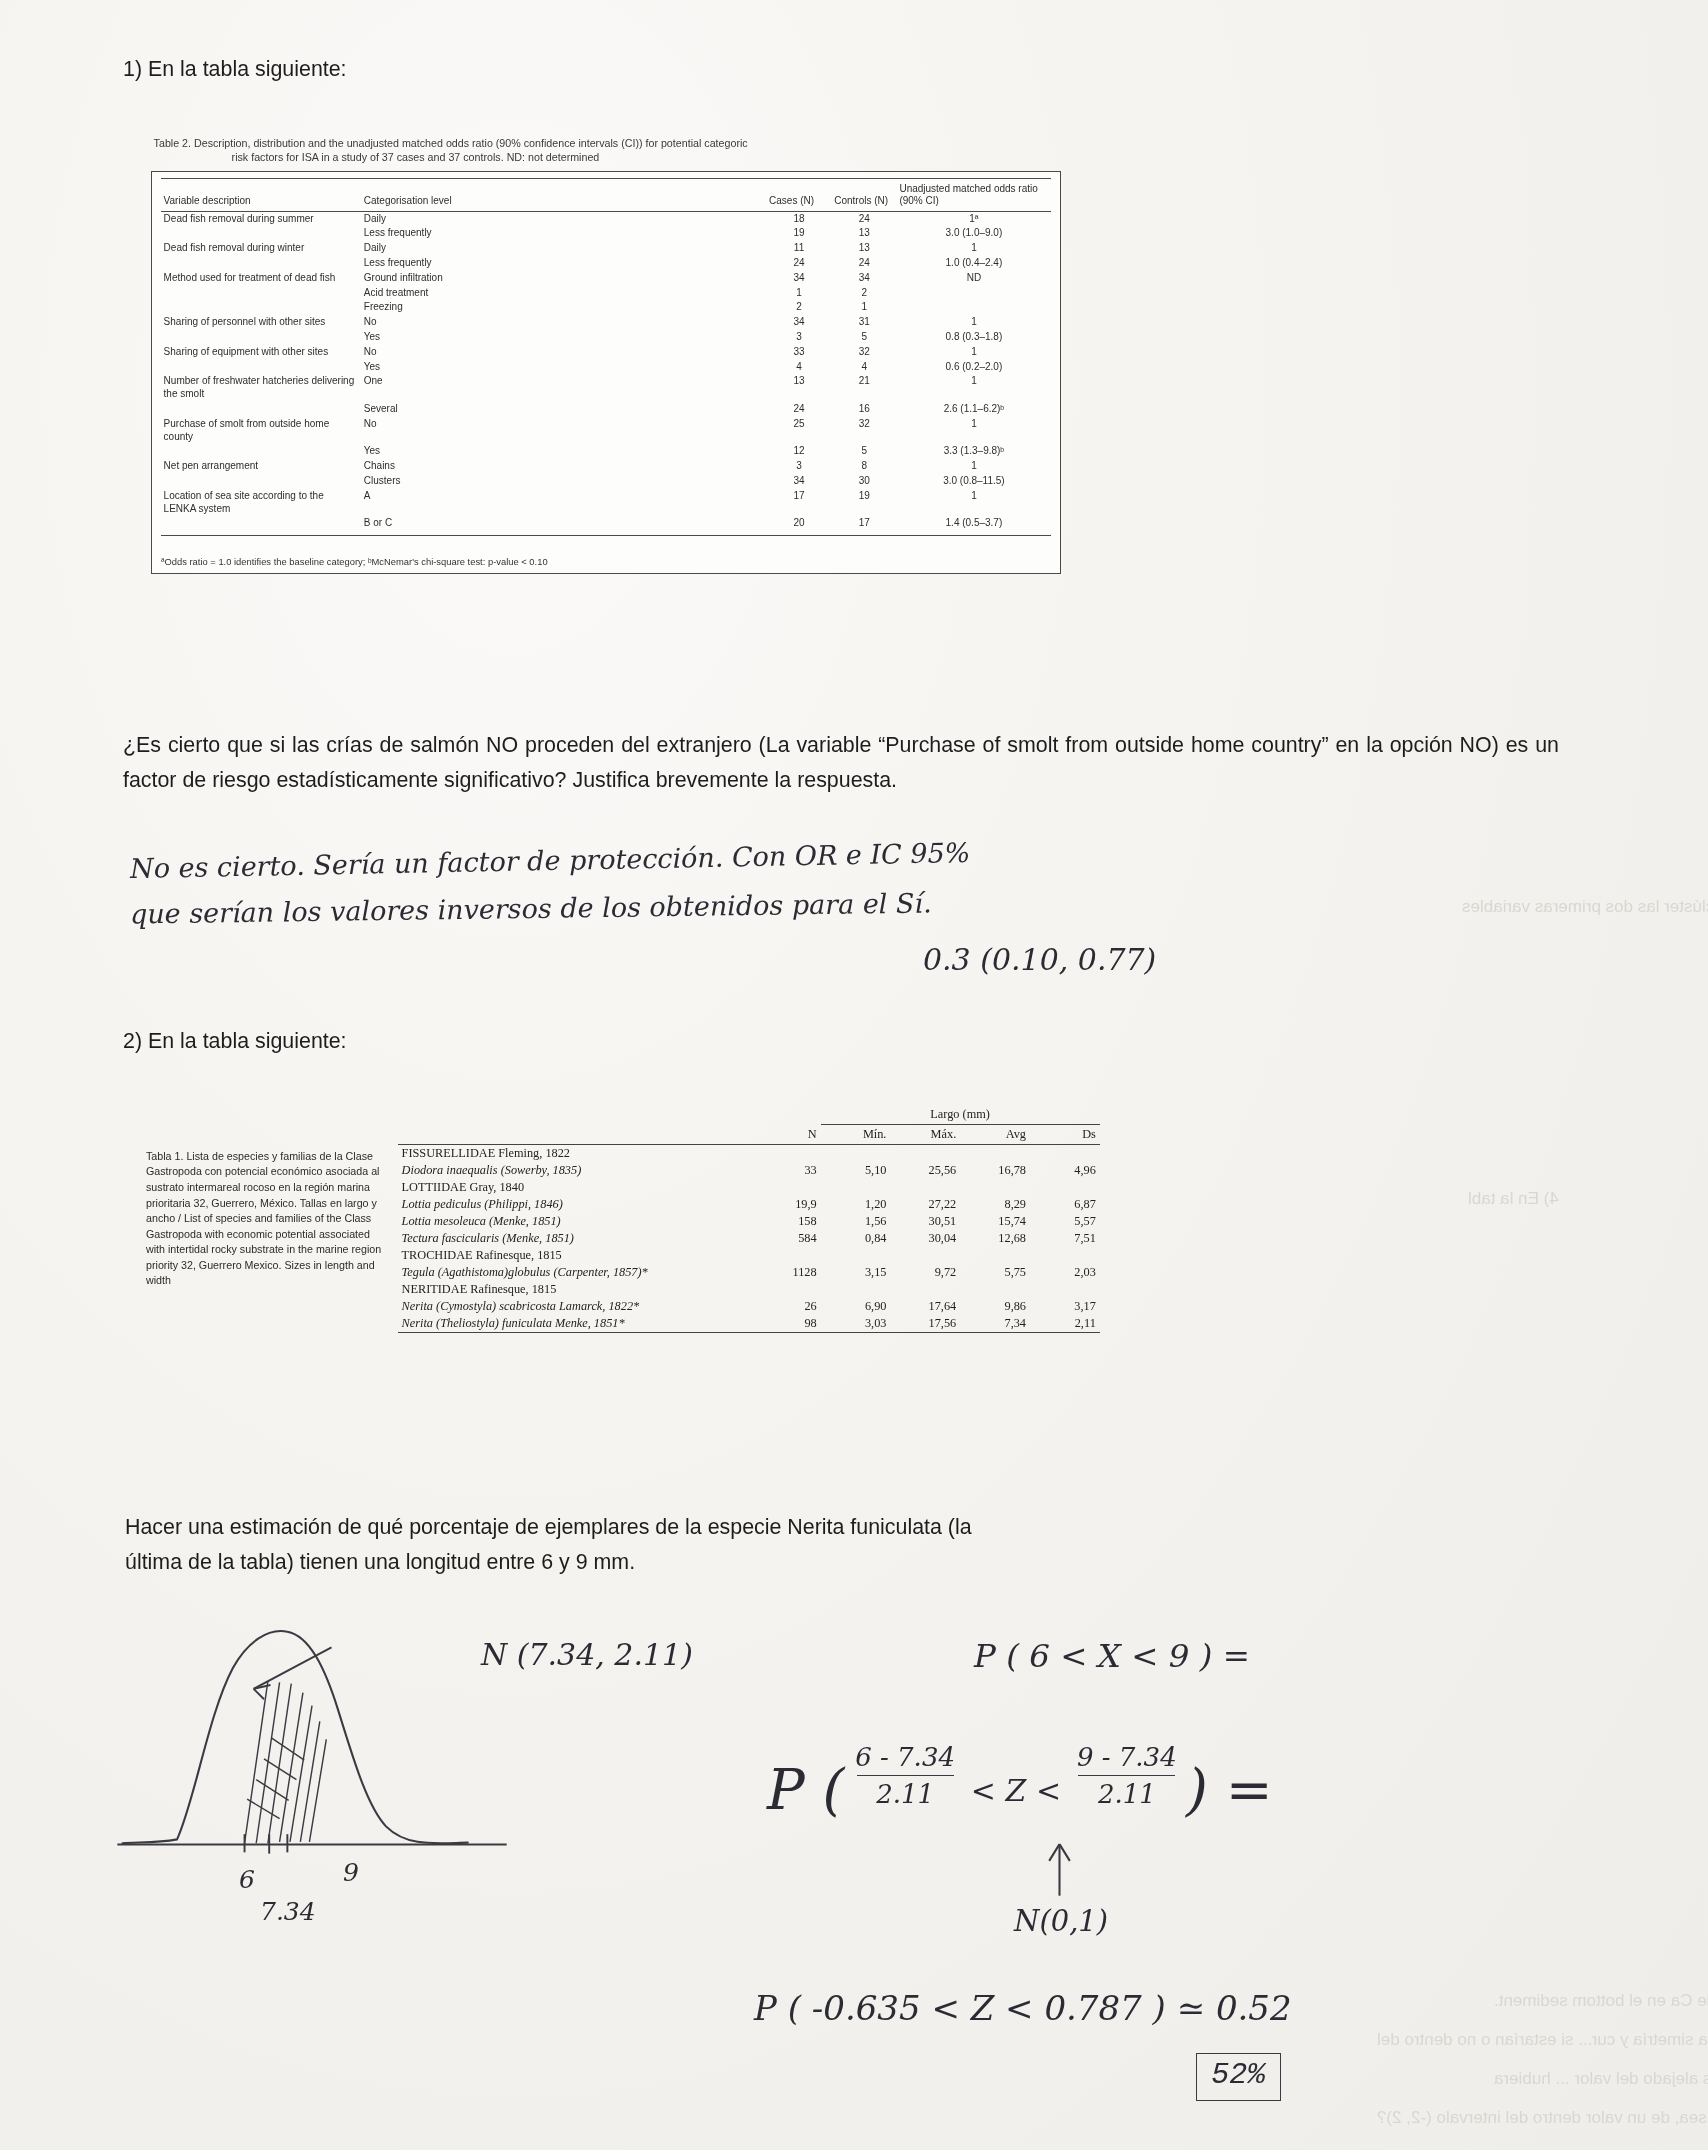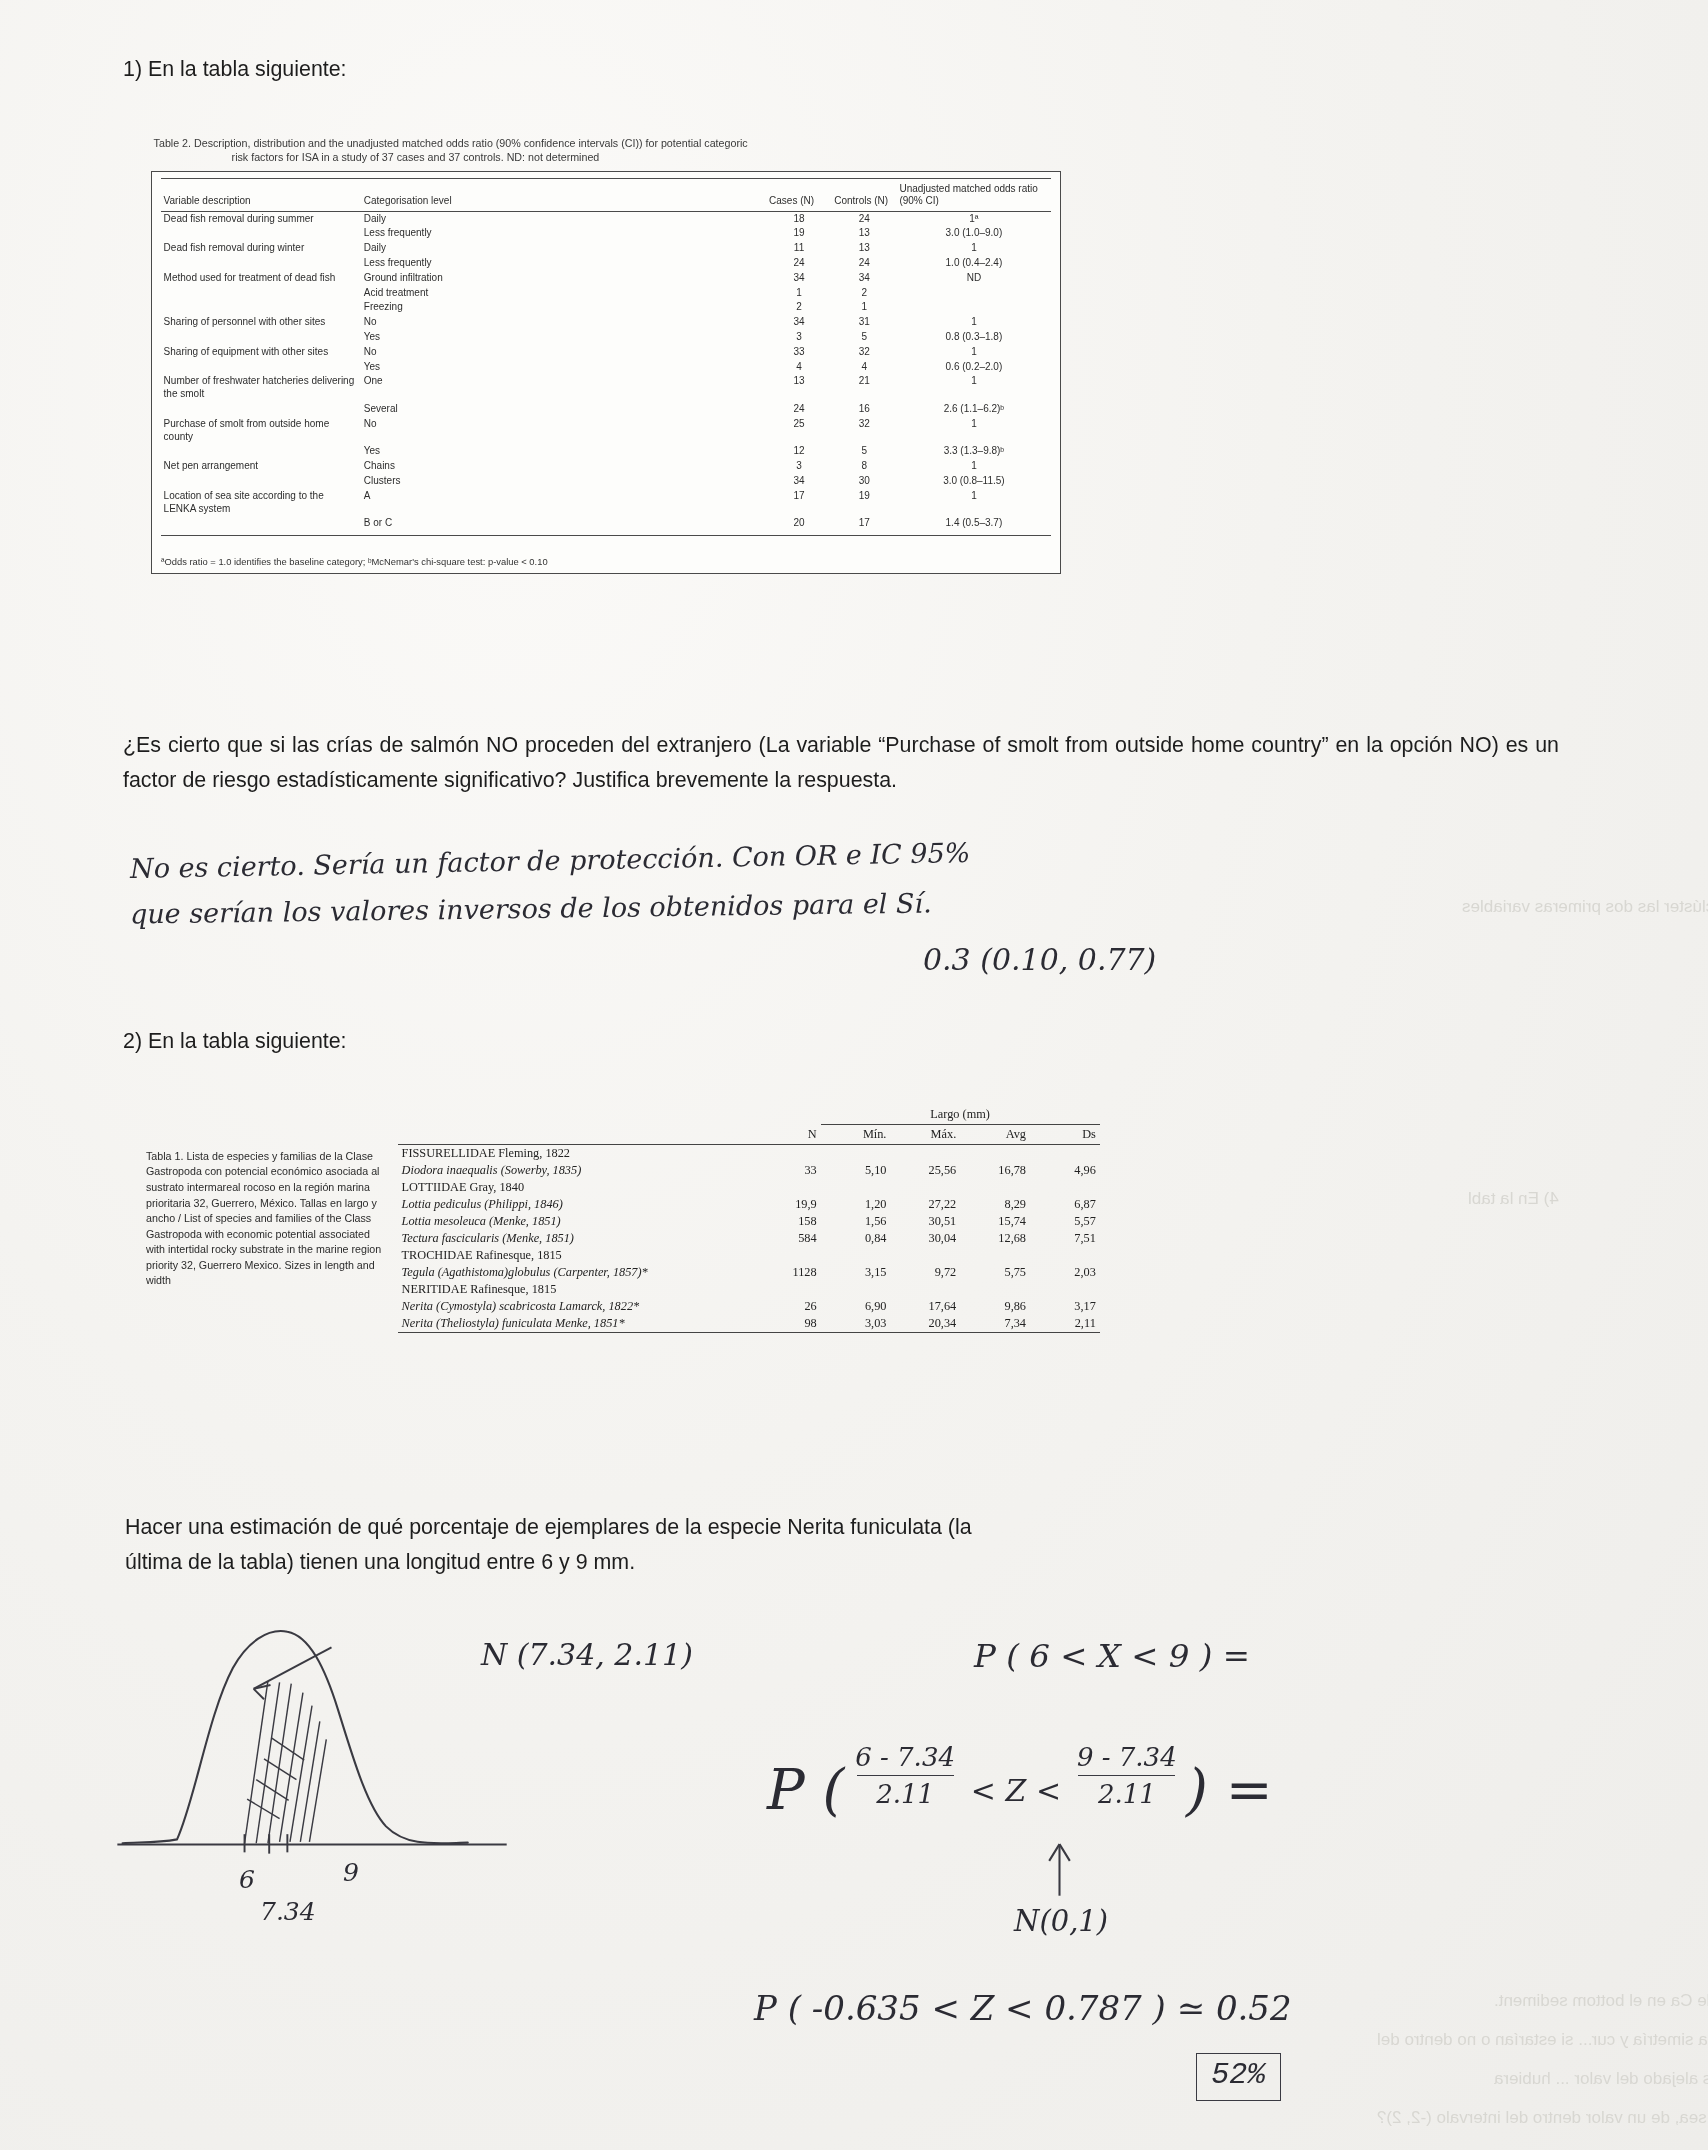--- a/index.html
+++ b/index.html
@@ -377,21 +377,21 @@
               <td class="colN">26</td>
               <td class="num">6,90</td>
               <td class="num">17,64</td>
               <td class="num">9,86</td>
               <td class="num">3,17</td>
             </tr>
             <tr class="t1-rule-bottom">
               <td class="sp">Nerita (Theliostyla) funiculata Menke, 1851*</td>
               <td class="colN">98</td>
               <td class="num">3,03</td>
-              <td class="num">20,34</td>
+              <td class="num">17,56</td>
               <td class="num">7,34</td>
               <td class="num">2,11</td>
             </tr>
           </tbody>
       </table>
     </div>
   </div>
 
   <div class="q" style="left:125px;top:1511px;font-size:21.4px;">Hacer una estimación de qué porcentaje de ejemplares de la especie Nerita funiculata (la</div>
   <div class="q" style="left:125px;top:1546px;font-size:21.4px;">última de la tabla) tienen una longitud entre 6 y 9 mm.</div>

